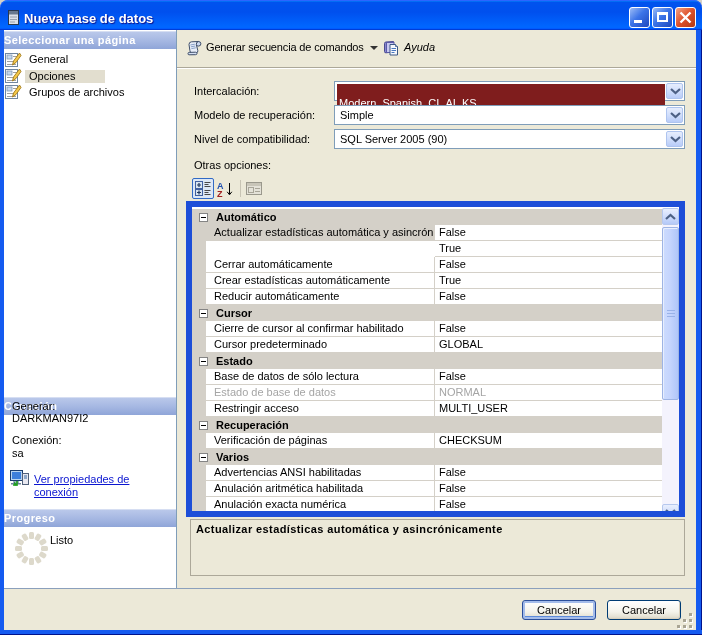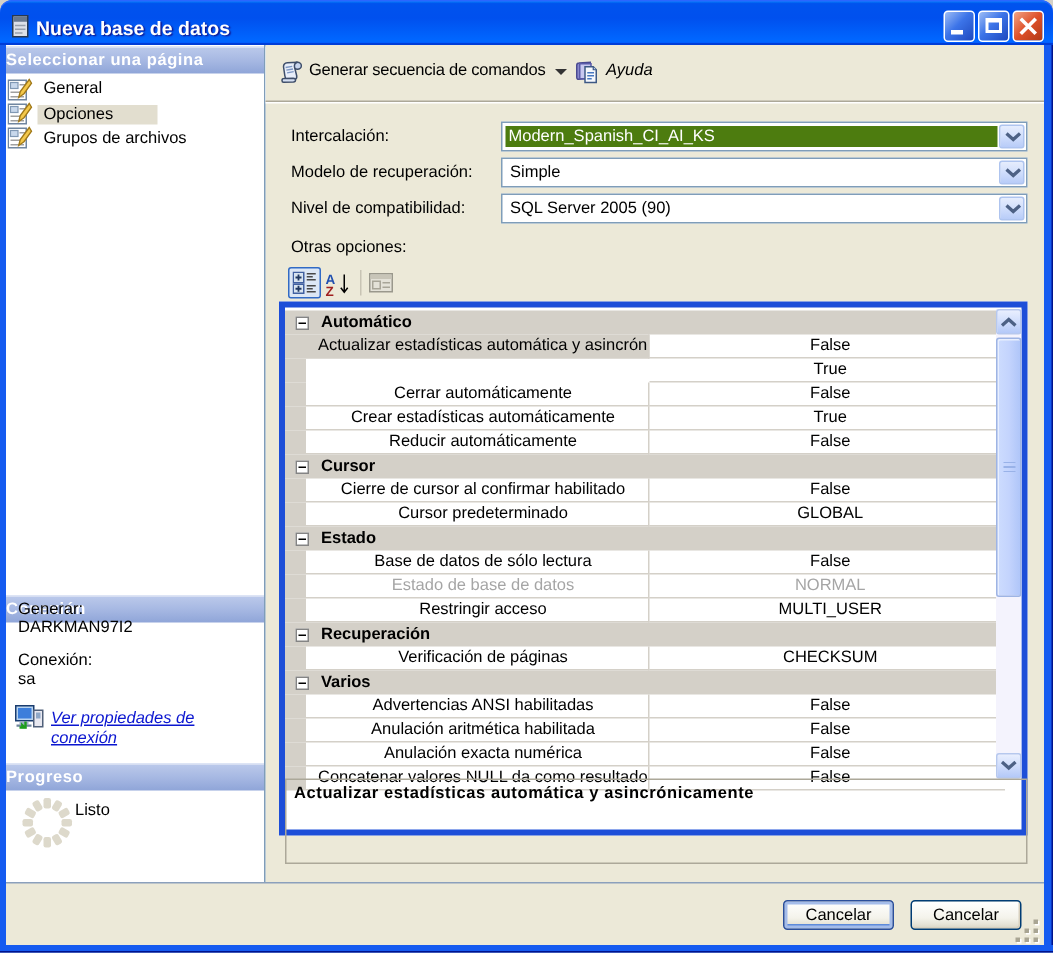--- a/index.html
+++ b/index.html
@@ -35,26 +35,26 @@
 #toolbar{left:173px;top:0;width:519px;height:37px;border-bottom:1px solid #ACA899;box-shadow:0 1px 0 #fff;}
 #tb-text{left:202px;top:11px;letter-spacing:-0.15px;}
 #tb-arrow{left:366px;top:16px;width:0;height:0;border-left:4px solid transparent;border-right:4px solid transparent;border-top:4px solid #333;}
 #ayuda-text{left:400px;top:11px;font-style:italic;}
 .flabel{left:190px;}
 .combo{left:330px;width:351px;height:20px;background:#fff;border:1px solid #7F9DB9;box-sizing:border-box;}
 .combo .val{position:absolute;left:3px;top:2px;height:14px;line-height:14px;padding:0 2px;}
 .combo .dd{position:absolute;right:1px;top:1px;width:17px;height:16px;border-radius:2px;
  background:linear-gradient(180deg,#E6EDFD 0%,#D3E0FC 45%,#B8CCF8 100%);border:1px solid #AEC4EF;box-sizing:border-box;}
 .combo .dd svg{position:absolute;left:3px;top:4px;}
-#combo1 .sel{position:absolute;left:2px;top:2px;right:19px;bottom:2px;background:#4d7c0f;color:#fff;line-height:14px;padding:0 2px;}
+#combo1 .sel{position:absolute;left:2px;top:2px;right:19px;bottom:2px;background:#7f1d1d;color:#fff;line-height:14px;padding:12px 2px;}
 
 #btn-cat{left:188px;top:148px;width:22px;height:21px;border:1px solid #316AC5;border-radius:2px;background:#DCE7F5;box-sizing:border-box;}
 #mini-sep{left:236px;top:150px;width:1px;height:17px;background:#C8C4B4;}
 
-#grid{left:182px;top:171px;width:499px;height:356px;border:4px solid #1d4ed8;background:#fff;box-sizing:border-box;overflow:hidden;text-align:center;}
+#grid{left:182px;top:171px;width:499px;height:316px;border:6px solid #1d4ed8;background:#fff;box-sizing:border-box;overflow:hidden;}
 #grid-in{position:absolute;left:0px;top:2px;width:480px;}
 .grow{position:relative;width:480px;height:16px;}
 .gcat{background:#D4D0C8;}
 .gcat .minus{position:absolute;left:7px;top:4px;width:9px;height:9px;border:1px solid #848484;background:#fff;box-sizing:border-box;}
 .gcat .minus i{position:absolute;left:1px;top:3px;width:5px;height:1px;background:#000;}
 .gcat .ct{position:absolute;left:24px;top:2px;font-weight:bold;white-space:nowrap;}
 .grow .gut{position:absolute;left:0;top:0;width:14px;height:16px;background:#D4D0C8;}
 .grow .nm{position:absolute;left:14px;top:0;width:220px;height:15px;border-bottom:1px solid #D4D0C8;border-right:1px solid #D4D0C8;line-height:15px;padding-left:8px;overflow:hidden;white-space:nowrap;}
 .grow .vl{position:absolute;left:243px;top:0;width:233px;height:15px;border-bottom:1px solid #D4D0C8;line-height:15px;padding-left:4px;white-space:nowrap;}
 .grow.selrow .nm{background:#D4D0C8;}
@@ -140,21 +140,21 @@
       <svg class="abs" style="left:6px;top:440px" width="20" height="17">
         <rect x="0.5" y="0.5" width="12" height="10" fill="#B8D4F0" stroke="#1A3C6E"></rect>
         <rect x="2" y="2" width="9" height="7" fill="#3C7EDB"></rect>
         <rect x="3" y="11" width="6" height="2" fill="#9CB0C8"></rect>
         <rect x="1" y="13" width="10" height="1.5" fill="#6E849C"></rect>
         <rect x="12.5" y="3.5" width="6" height="11" fill="#E8E8F0" stroke="#50607A"></rect>
         <rect x="14" y="5" width="3" height="4" fill="#8FA8C8"></rect>
         <path d="M3 15 L7 15 L7 11" stroke="#1E9E1E" stroke-width="1.6" fill="none"></path>
         <path d="M6 8.5 L10 12.5 L6.2 12.5 Z" fill="#1E9E1E" transform="translate(-2,3)"></path>
       </svg>
-      <div class="abs" style="left:30px;top:443px;width:104px;line-height:13px;font-style:italic;"><a class="lnk">Ver propiedades de conexión</a></div>
+      <div class="abs" style="left:30px;top:443px;width:104px;line-height:13px;"><a class="lnk">Ver propiedades de conexión</a></div>
       <div class="abs sect-hd" style="top:479px;">Progreso</div>
       <svg class="abs" style="left:10px;top:501px" width="35" height="35">
         <g fill="#DDD9CB">
           <rect x="15" y="1" width="5" height="7" rx="1.5"></rect>
           <rect x="15" y="27" width="5" height="7" rx="1.5"></rect>
           <rect x="1" y="15" width="7" height="5" rx="1.5"></rect>
           <rect x="27" y="15" width="7" height="5" rx="1.5"></rect>
           <g transform="rotate(30 17.5 17.5)">
             <rect x="15" y="1" width="5" height="7" rx="1.5"></rect>
             <rect x="15" y="27" width="5" height="7" rx="1.5"></rect>

